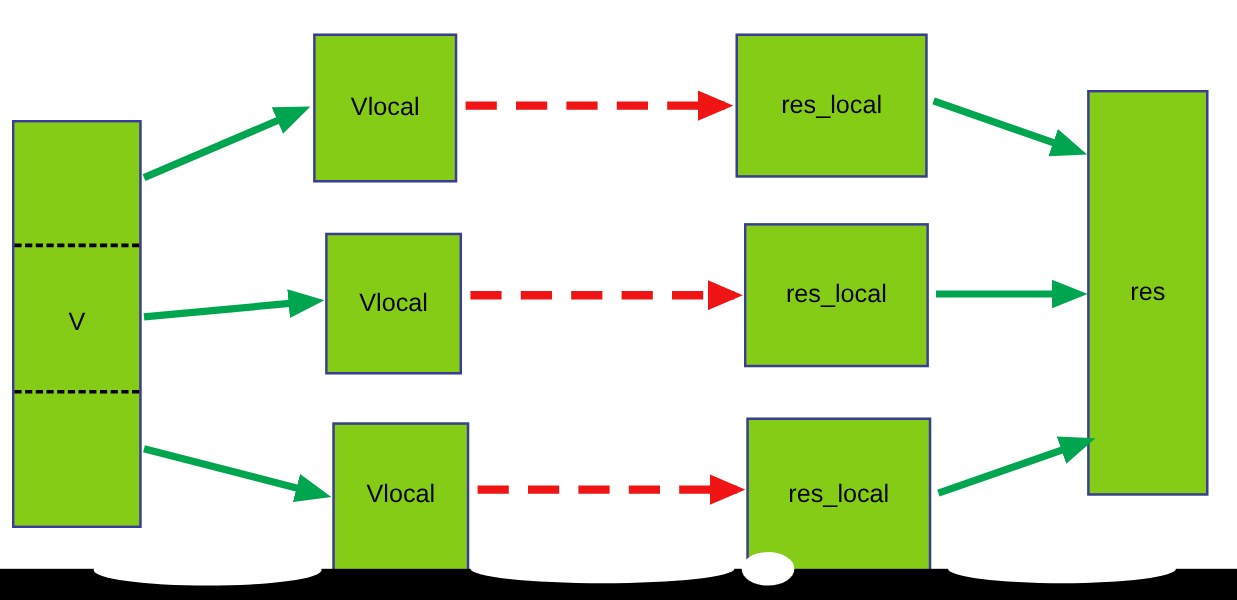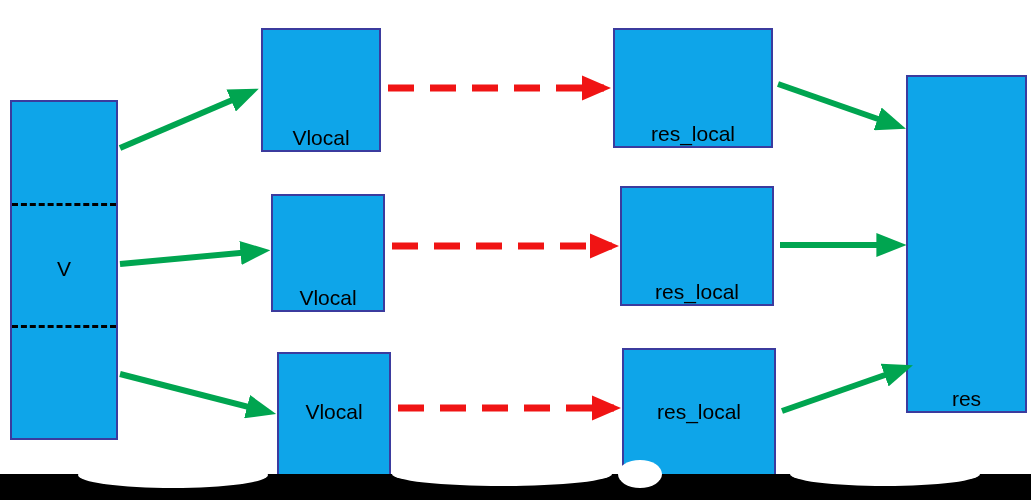--- a/index.html
+++ b/index.html
@@ -12,23 +12,23 @@
     width: 1031px;
     height: 500px;
     background: #ffffff;
     overflow: hidden;
     font-family: "Liberation Sans", sans-serif;
   }
   .box {
     position: absolute;
     box-sizing: border-box;
     border: 2px solid #3b3b9e;
-    background: #0ea5e9;
+    background: #84cc16;
     display: flex;
-    align-items: flex-end;
+    align-items: center;
     justify-content: center;
     color: #000000;
     font-size: 21px;
     font-family: "Liberation Sans", sans-serif;
   }
   .dashline {
     position: absolute;
     border-top: 3px dashed #000000;
   }
   svg.arrows {
@@ -79,21 +79,21 @@
     <span>res_local</span>
   </div>
 
   <div class="box" style="left:277px; top:352px; width:114px; height:138px;">
     <span style="position:absolute; left:0; right:0; top:46px; text-align:center;">Vlocal</span>
   </div>
   <div class="box" style="left:622px; top:348px; width:154px; height:142px;">
     <span style="position:absolute; left:0; right:0; top:50px; text-align:center;">res_local</span>
   </div>
 
-  <div class="box" style="left:906px; top:75px; width:121px; height:338px;">
+  <div class="box" style="left:906px; top:75px; width:101px; height:338px;">
     <span>res</span>
   </div>
 
   <svg class="arrows" viewBox="0 0 1031 500">
     <defs>
       <marker id="greenhead" markerWidth="5" markerHeight="4" refX="3.6" refY="2" orient="auto">
         <path d="M0,0 L5,2 L0,4 z" fill="#00a550"></path>
       </marker>
       <marker id="redhead" markerWidth="4.2" markerHeight="3.6" refX="3.2" refY="1.8" orient="auto">
         <path d="M0,0 L4.2,1.8 L0,3.6 z" fill="#f01414"></path>

